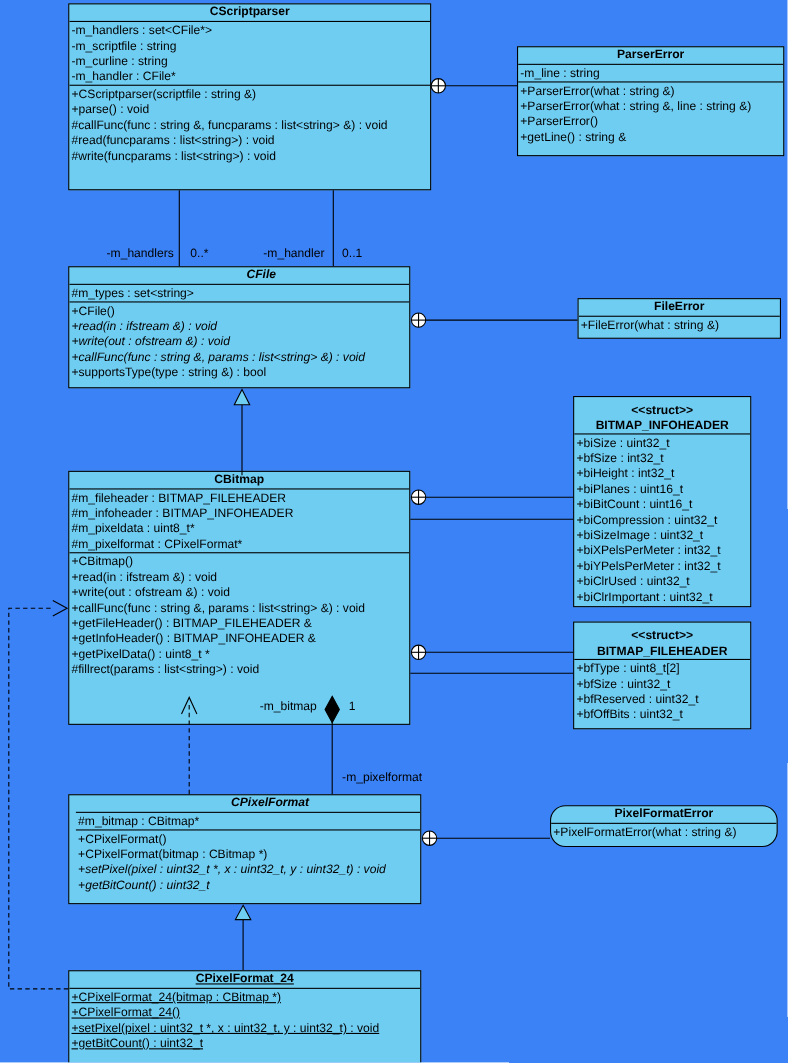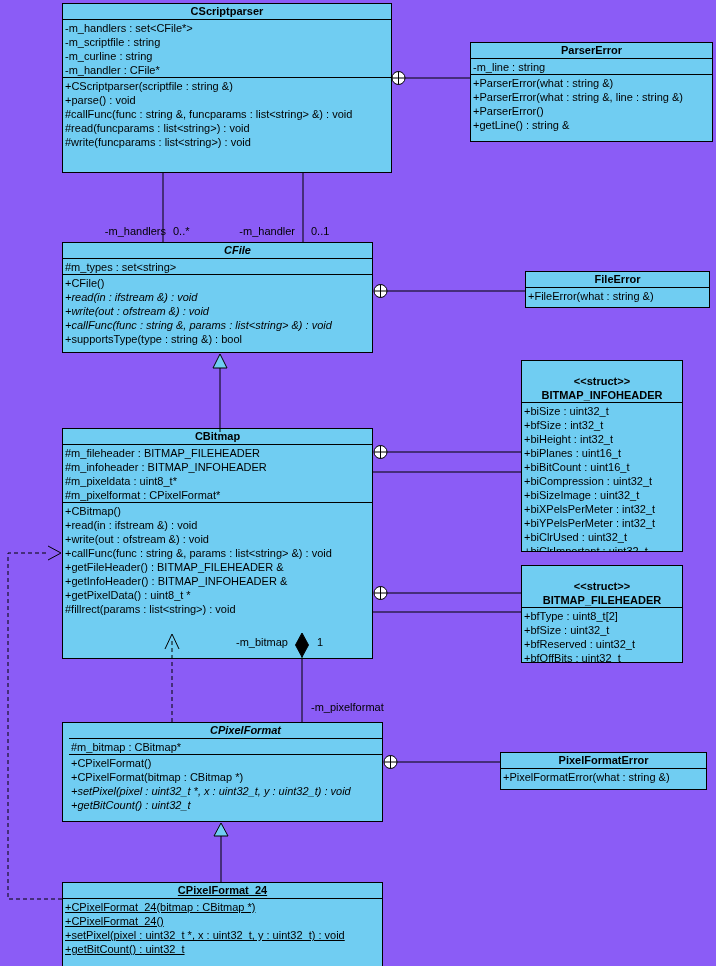--- a/index.html
+++ b/index.html
@@ -1,31 +1,31 @@
 <!DOCTYPE html>
 <html><head>
 <meta charset="utf-8">
 <style>
   * { margin:0; padding:0; box-sizing:border-box; }
   html,body { background:#ffffff; }
   .canvas {
-    position:relative; width:716px; height:966px; background:#8b5cf6;
+    position:relative; width:716px; height:966px; background:#3b82f6;
     font-family:"Liberation Sans", sans-serif; font-size:11px; color:#000;
     overflow:hidden;
   }
   .uml-class {
     position:absolute; background:#70CDF2; border:1px solid #000;
     display:flex; flex-direction:column; overflow:hidden;
   }
   .uml-class .title {
     flex:0 0 auto; font-weight:bold; text-align:center; line-height:15px; height:15px;
     white-space:nowrap;
   }
   .uml-class .title.italic { font-style:italic;margin-left:40px; }
-  .struct-header { flex:0 0 auto; text-align:center; font-weight:bold; line-height:14px; padding-top:13px; }
+  .struct-header { flex:0 0 auto; text-align:center; font-weight:bold; line-height:14px; padding-top:5px; }
   .compartment { border-top:1px solid #000; padding:1px 2px 0 2px; flex:0 0 auto; }
   .compartment.methods, .compartment.grow { flex:1 1 auto; }
   .compartment .row { line-height:14px; white-space:nowrap; }
   .edge-label { position:absolute; white-space:nowrap; line-height:13px; z-index:3; }
   svg.wires { position:absolute; left:0; top:0; z-index:2; pointer-events:none; }
 </style>
 </head>
 <body>
 
 <div class="canvas">
@@ -140,38 +140,38 @@
         <div class="row">#m_bitmap : CBitmap*</div>
       </div>
     <div class="compartment methods">
         <div class="row">+CPixelFormat()</div>
         <div class="row">+CPixelFormat(bitmap : CBitmap *)</div>
         <div class="row" style="font-style: italic;">+setPixel(pixel : uint32_t *, x : uint32_t, y : uint32_t) : void</div>
         <div class="row" style="font-style: italic;">+getBitCount() : uint32_t</div>
       </div>
   </div>
 
-  <div class="uml-class" style="left:500px; top:752px; width:207px; height:38px;">
+  <div class="uml-class" style="left:500px; top:732px; width:207px; height:38px;border-radius:14px;">
     <div class="title">PixelFormatError</div>
     <div class="compartment methods">
         <div class="row">+PixelFormatError(what : string &amp;)</div>
       </div>
   </div>
 
   <div class="uml-class" style="left:62px; top:882px; width:321px; height:103px;text-decoration:underline;">
     <div class="title">CPixelFormat_24</div>
     <div class="compartment methods">
         <div class="row">+CPixelFormat_24(bitmap : CBitmap *)</div>
         <div class="row">+CPixelFormat_24()</div>
         <div class="row">+setPixel(pixel : uint32_t *, x : uint32_t, y : uint32_t) : void</div>
         <div class="row">+getBitCount() : uint32_t</div>
       </div>
   </div>
 
-  <div class="edge-label" style="left:88px; top:225px; width:78px; text-align:right;">-m_handlers</div>
+  <div class="edge-label" style="left:80px; top:225px; width:78px; text-align:right;">-m_handlers</div>
   <div class="edge-label" style="left:173px; top:225px;">0..*</div>
   <div class="edge-label" style="left:225px; top:225px; width:70px; text-align:right;">-m_handler</div>
   <div class="edge-label" style="left:311px; top:225px;">0..1</div>
   <div class="edge-label" style="left:220px; top:636px; width:68px; text-align:right;">-m_bitmap</div>
   <div class="edge-label" style="left:317px; top:636px;">1</div>
   <div class="edge-label" style="left:311px; top:701px;">-m_pixelformat</div>
 
   <svg class="wires" width="716" height="966" viewBox="0 0 716 966">
 
     <g>

